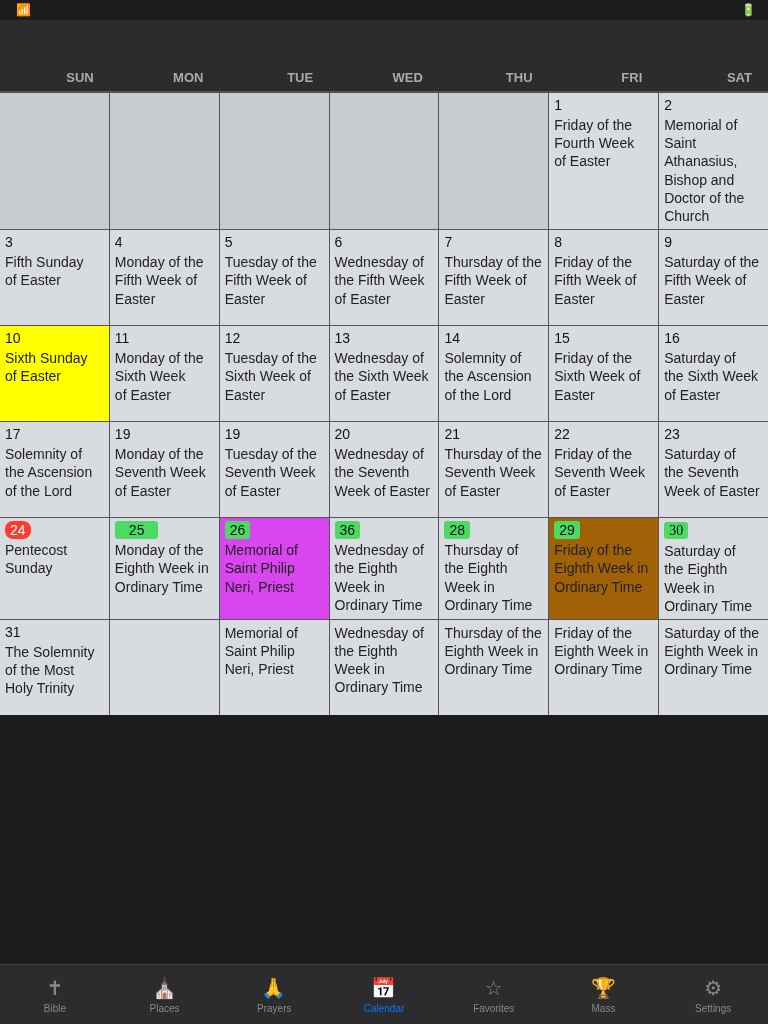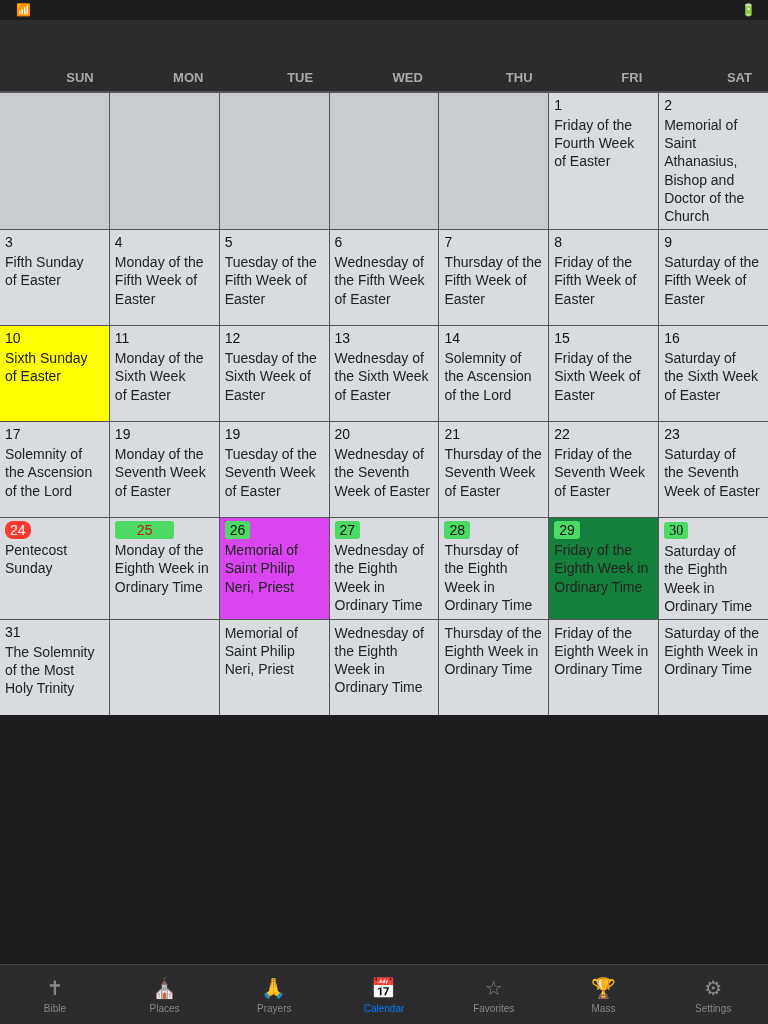--- a/index.html
+++ b/index.html
@@ -313,46 +313,46 @@
         <div class="day-text" style="white-space: pre-line;">Saturday of
 the Seventh
 Week of Easter</div>
       </div>
       <div class="day-cell" style="background: rgb(216, 220, 224); min-height: 95px;">
         <div class="day-num"><span style="background: rgb(255, 59, 48); color: white; border-radius: 8px; padding: 1px 5px;">24</span></div>
         <div class="day-text" style="white-space: pre-line;">Pentecost
 Sunday</div>
       </div>
       <div class="day-cell" style="background: rgb(216, 220, 224); min-height: 95px;">
-        <div class="day-num"><span style="background: rgb(76, 217, 100); color: #b91c1c; border-radius: 3px; padding: 1px 22px;">25</span></div>
+        <div class="day-num"><span style="background: rgb(76, 217, 100); color: #0f172a; border-radius: 3px; padding: 1px 14px;">25</span></div>
         <div class="day-text" style="white-space: pre-line;">Monday of the
 Eighth Week in
 Ordinary Time</div>
       </div>
       <div class="day-cell" style="background: #d946ef; min-height: 95px;">
         <div class="day-num"><span style="background: rgb(76, 217, 100); color: rgb(17, 17, 17); border-radius: 3px; padding: 1px 5px;">26</span></div>
         <div class="day-text" style="white-space: pre-line;">Memorial of
 Saint Philip
 Neri, Priest</div>
       </div>
       <div class="day-cell" style="background: rgb(216, 220, 224); min-height: 95px;">
-        <div class="day-num"><span style="background: rgb(76, 217, 100); color: rgb(17, 17, 17); border-radius: 3px; padding: 1px 5px;">27</span></div>
+        <div class="day-num"><span style="background: rgb(76, 217, 100); color: rgb(17, 17, 17); border-radius: 3px; padding: 1px 5px;">36</span></div>
         <div class="day-text" style="white-space: pre-line;">Wednesday of
 the Eighth
 Week in
 Ordinary Time</div>
       </div>
       <div class="day-cell" style="background: rgb(216, 220, 224); min-height: 95px;">
         <div class="day-num"><span style="background: rgb(76, 217, 100); color: rgb(17, 17, 17); border-radius: 3px; padding: 1px 5px;">28</span></div>
         <div class="day-text" style="white-space: pre-line;">Thursday of
 the Eighth
 Week in
 Ordinary Time</div>
       </div>
-      <div class="day-cell" style="background: #15803d; min-height: 95px;">
+      <div class="day-cell" style="background: #a16207; min-height: 95px;">
         <div class="day-num"><span style="background: rgb(76, 217, 100); color: rgb(17, 17, 17); border-radius: 3px; padding: 1px 5px;">29</span></div>
         <div class="day-text" style="white-space: pre-line;">Friday of the
 Eighth Week in
 Ordinary Time</div>
       </div>
       <div class="day-cell" style="background: rgb(216, 220, 224); min-height: 95px;">
         <div class="day-num"><span style="background: rgb(76, 217, 100); color: rgb(17, 17, 17); border-radius: 3px; padding: 1px 5px; font-family: Liberation Serif, serif;">30</span></div>
         <div class="day-text" style="white-space: pre-line;">Saturday of
 the Eighth
 Week in

